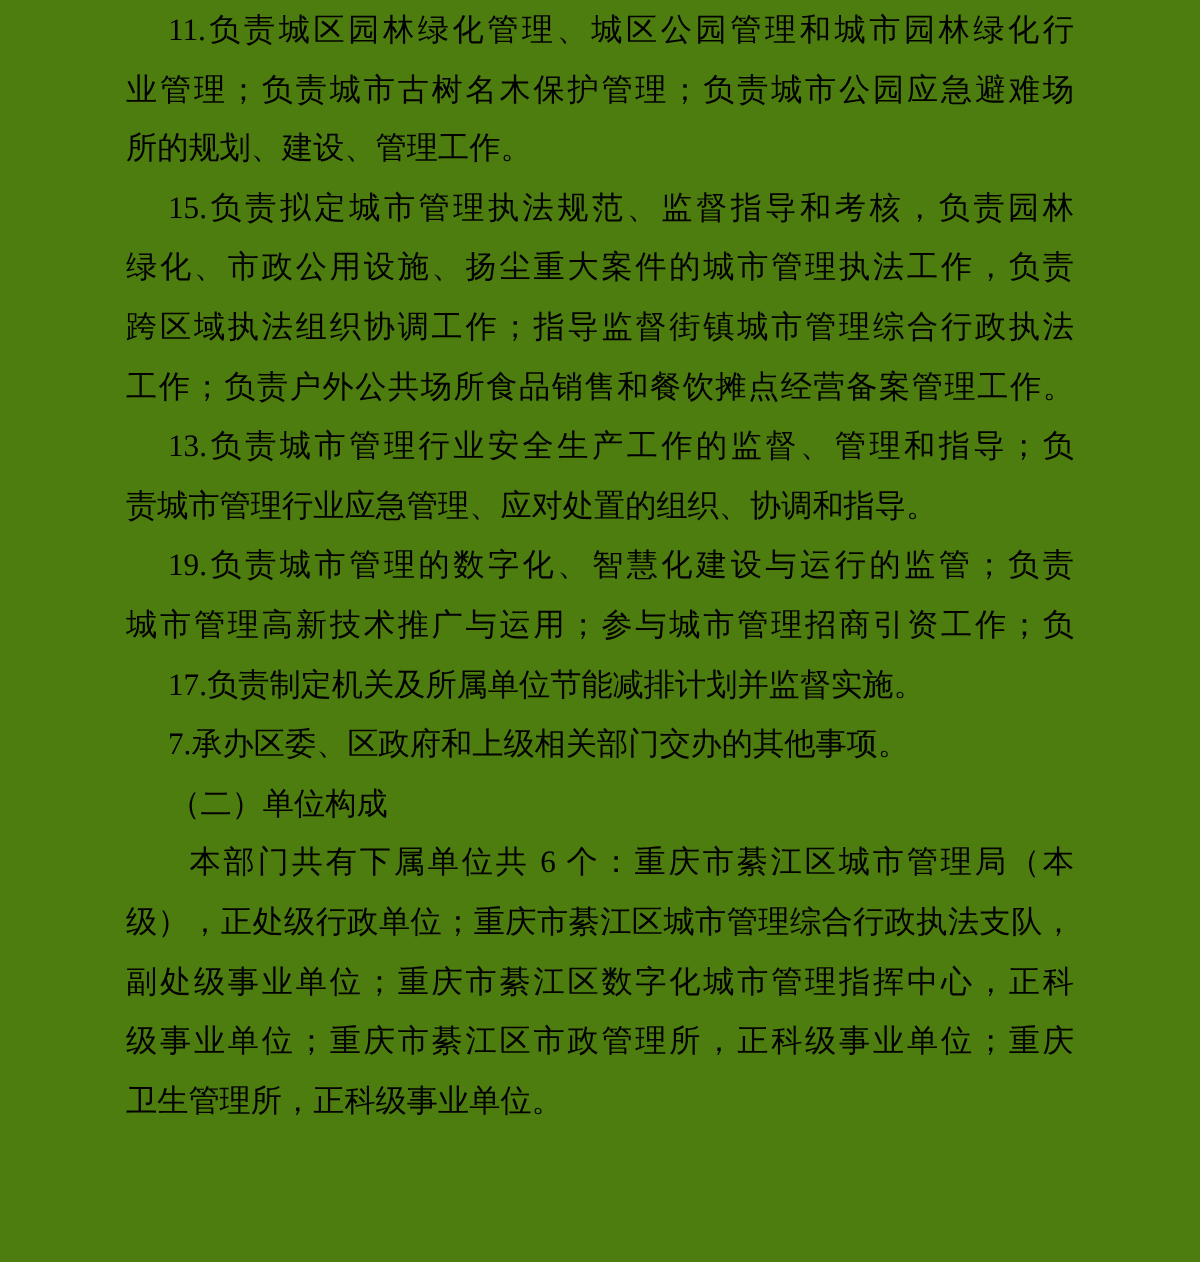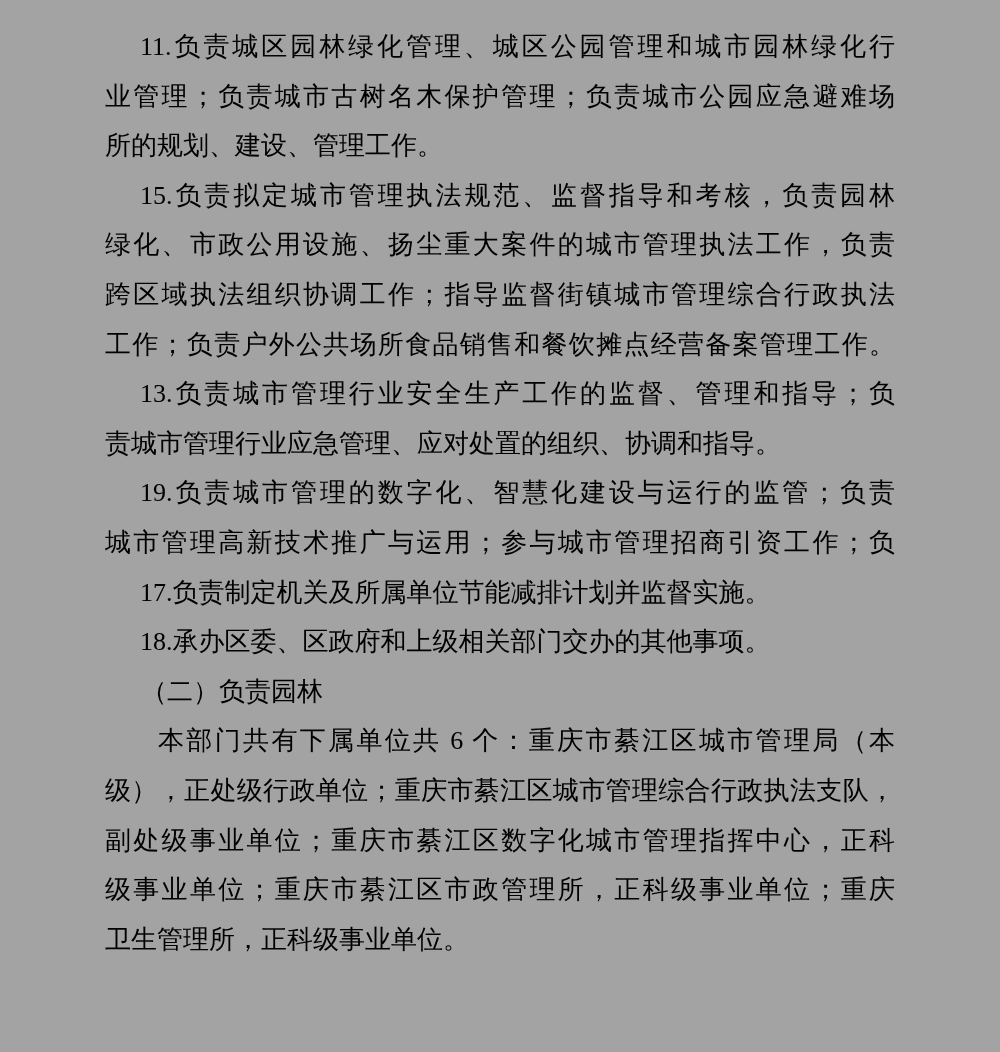--- a/index.html
+++ b/index.html
@@ -11,22 +11,22 @@
     width: 1000px;
     height: 1052px;
     overflow: hidden;
     font-family: "Liberation Serif", "DejaVu Serif", serif;
     color: #000000;
   }
   .page {
     box-sizing: border-box;
     width: 1000px;
     height: 1052px;
-    padding: 22px 105px 0 105px;
-    background: #a3a3a3;
+    padding: 0 105px 0 105px;
+    background: #4d7c0f;
   }
   .line {
     font-size: 26px;
     line-height: 49.6px;
     height: 49.6px;
     overflow: hidden;
     text-align: justify;
     text-justify: inter-character;
     color: #000000;
   }
@@ -78,25 +78,25 @@
   <div class="paragraph">
     <div class="line ind-num fill">19.负责城市管理的数字化、智慧化建设与运行的监管；负责</div>
     <div class="line fill">城市管理高新技术推广与运用；参与城市管理招商引资工作；负</div>
   </div>
 
   <div class="paragraph">
     <div class="line ind-num">17.负责制定机关及所属单位节能减排计划并监督实施。</div>
   </div>
 
   <div class="paragraph">
-    <div class="line ind-num">18.承办区委、区政府和上级相关部门交办的其他事项。</div>
+    <div class="line ind-num">7.承办区委、区政府和上级相关部门交办的其他事项。</div>
   </div>
 
   <div class="paragraph">
-    <div class="line ind-head">（二）负责园林</div>
+    <div class="line ind-head">（二）单位构成</div>
   </div>
 
   <div class="paragraph">
     <div class="line ind-para fill">本部门共有下属单位共 6 个：重庆市綦江区城市管理局（本</div>
     <div class="line fill">级），正处级行政单位；重庆市綦江区城市管理综合行政执法支队，</div>
     <div class="line fill">副处级事业单位；重庆市綦江区数字化城市管理指挥中心，正科</div>
     <div class="line fill">级事业单位；重庆市綦江区市政管理所，正科级事业单位；重庆</div>
     <div class="line">卫生管理所，正科级事业单位。</div>
   </div>
 

